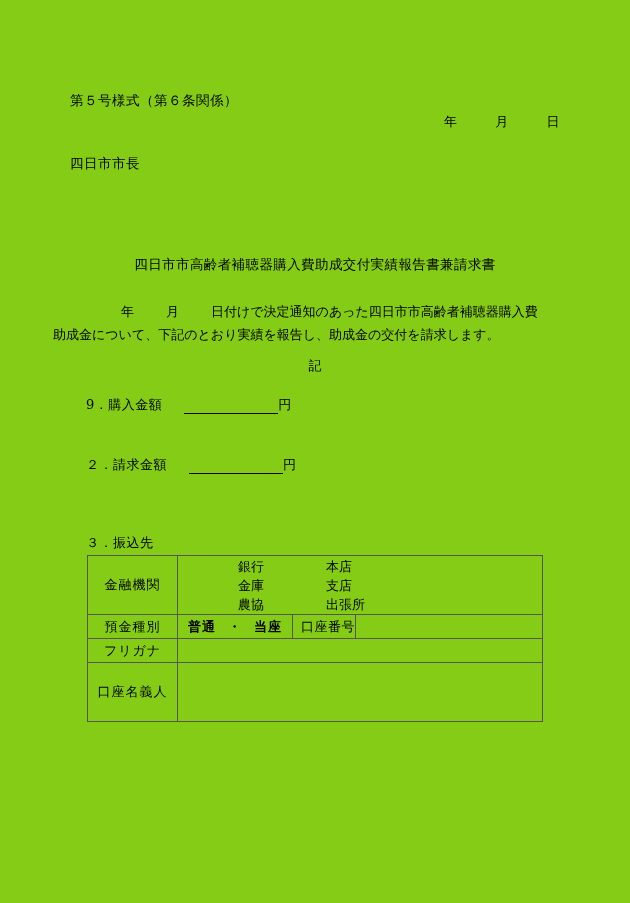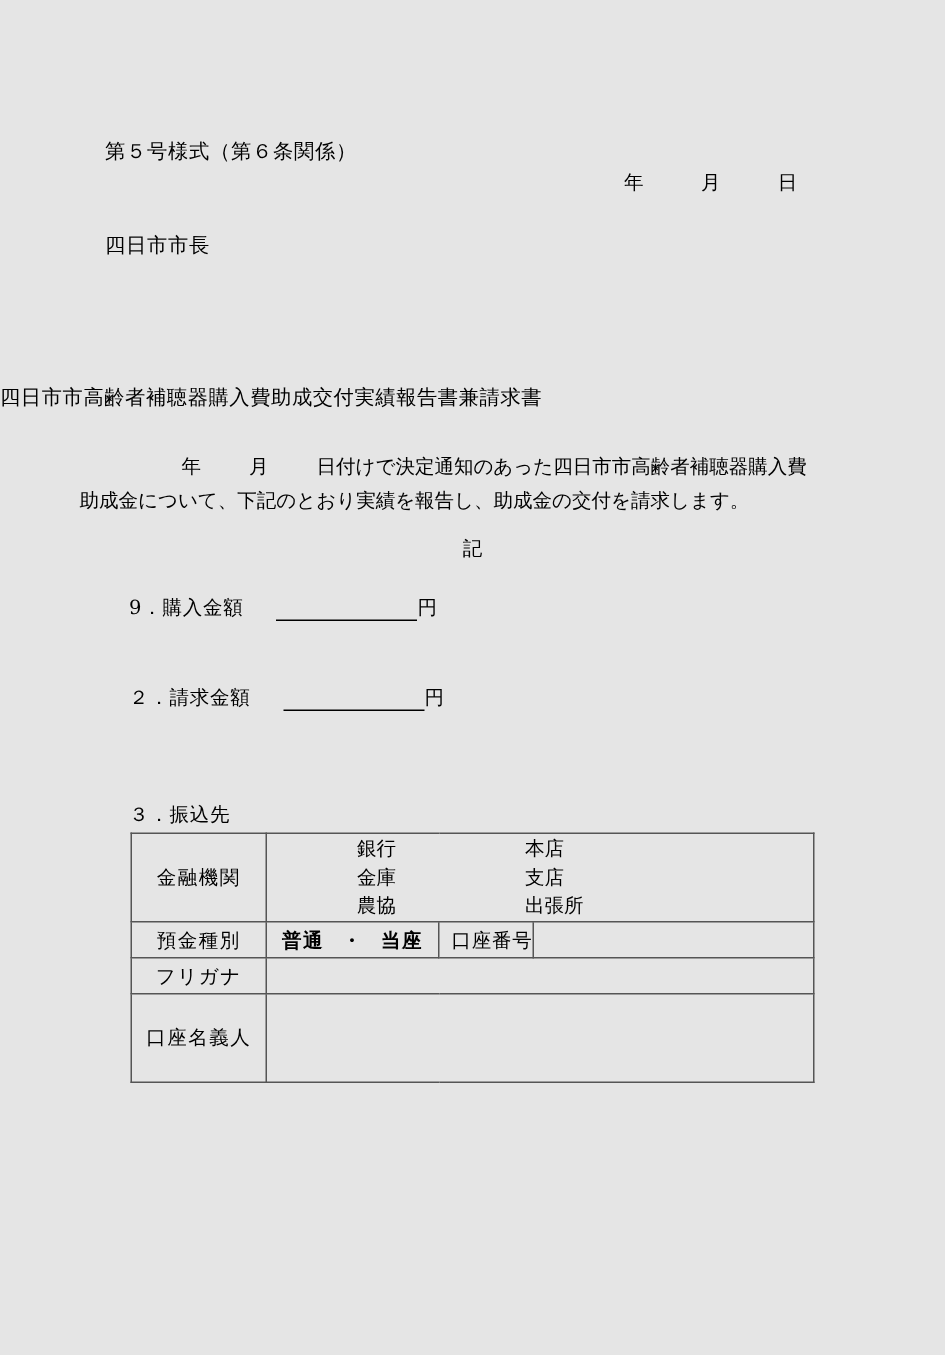--- a/index.html
+++ b/index.html
@@ -8,35 +8,35 @@
     background: #ffffff;
   }
   body {
     font-family: "DejaVu Serif", "Liberation Serif", serif;
     color: #000000;
   }
   #page {
     position: relative;
     width: 630px;
     height: 903px;
-    background: #e5e5e5;
+    background: #84cc16;
     overflow: hidden;
   }
   .abs { position: absolute; }
 
   
   .form-no {
     left: 70px;
     top: 92px;
     font-size: 13.5px;
     letter-spacing: 0.5px;
     white-space: nowrap;
   }
   .date-line-top {
-    left: 416px;
+    left: 444px;
     top: 113px;
     font-size: 13px;
     white-space: nowrap;
   }
   .date-line-top .slot { display: inline-block; }
   .date-line-top .gap-a { width: 30px; display: inline-block; }
   .date-line-top .gap-b { width: 30px; display: inline-block; }
 
   .addressee {
     left: 70px;
@@ -65,21 +65,21 @@
     border-bottom: 1px solid #000;
     height: 15px;
     margin-left: 2px;
   }
 
   
   .doc-title {
     left: 0;
     top: 256px;
     width: 630px;
-    text-align: left;
+    text-align: center;
     font-size: 13.5px;
     letter-spacing: 0.4px;
     white-space: nowrap;
   }
 
   
   .body-para {
     left: 53px;
     top: 300px;
     width: 492px;
@@ -148,21 +148,20 @@
   .kinyu-opts {
     display: flex;
     flex-direction: column;
     justify-content: center;
     height: 58px;
     padding-left: 0;
   }
   .kinyu-opts .opt-line {
     display: flex;
     line-height: 19px;
-    gap: 24px;
   }
   .kinyu-opts .opt-kind {
     width: 148px;
     text-align: right;
     padding-right: 62px;
     box-sizing: border-box;
   }
   .kinyu-opts .opt-branch {
     width: 120px;
     text-align: left;

